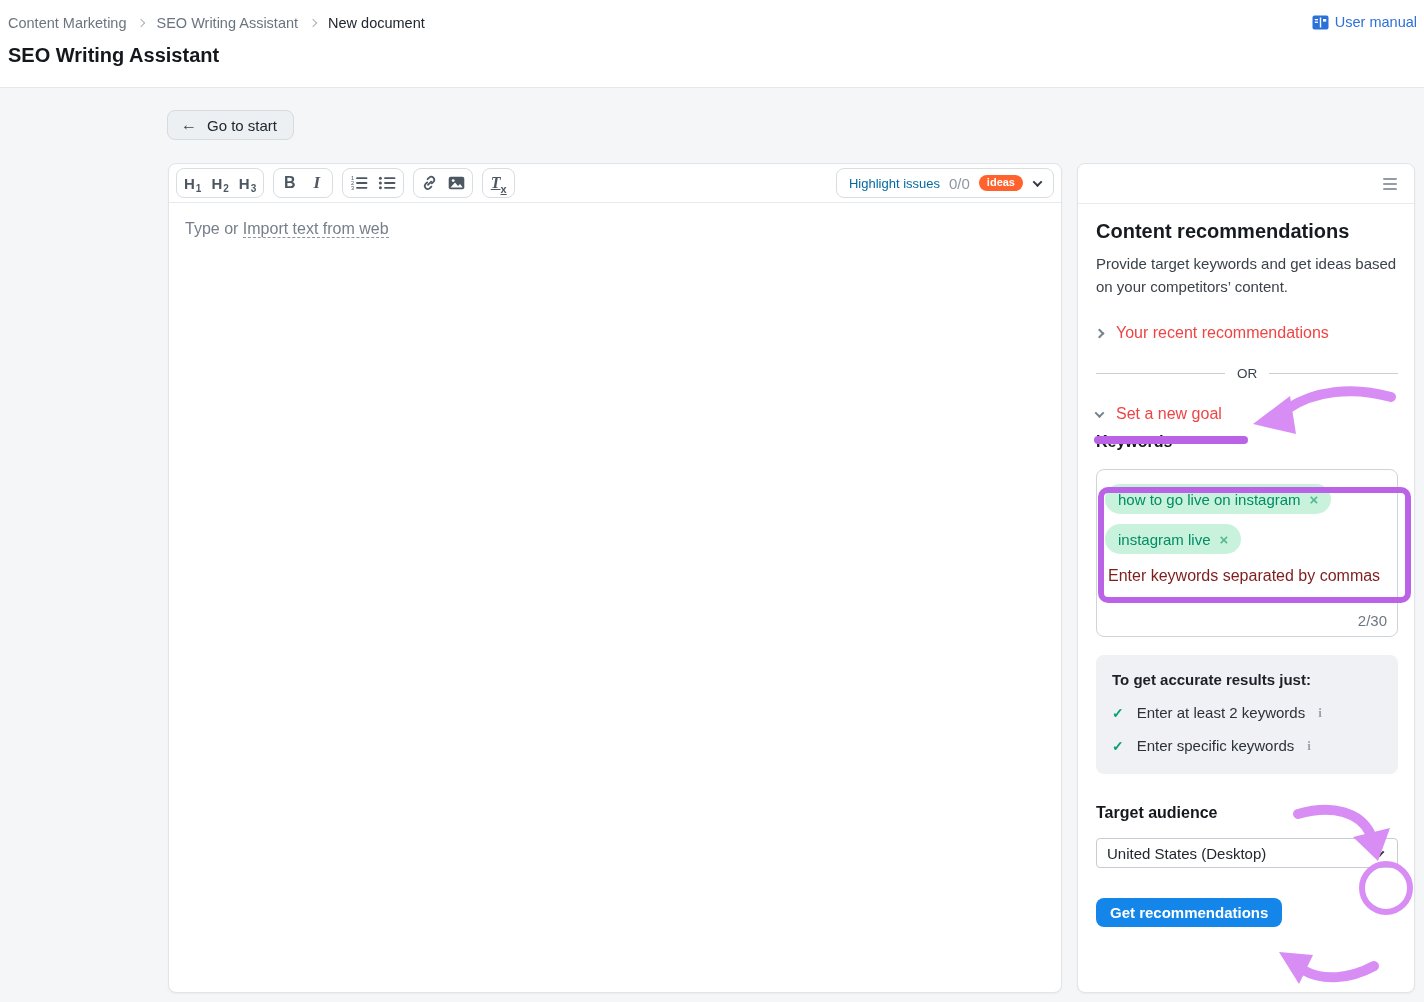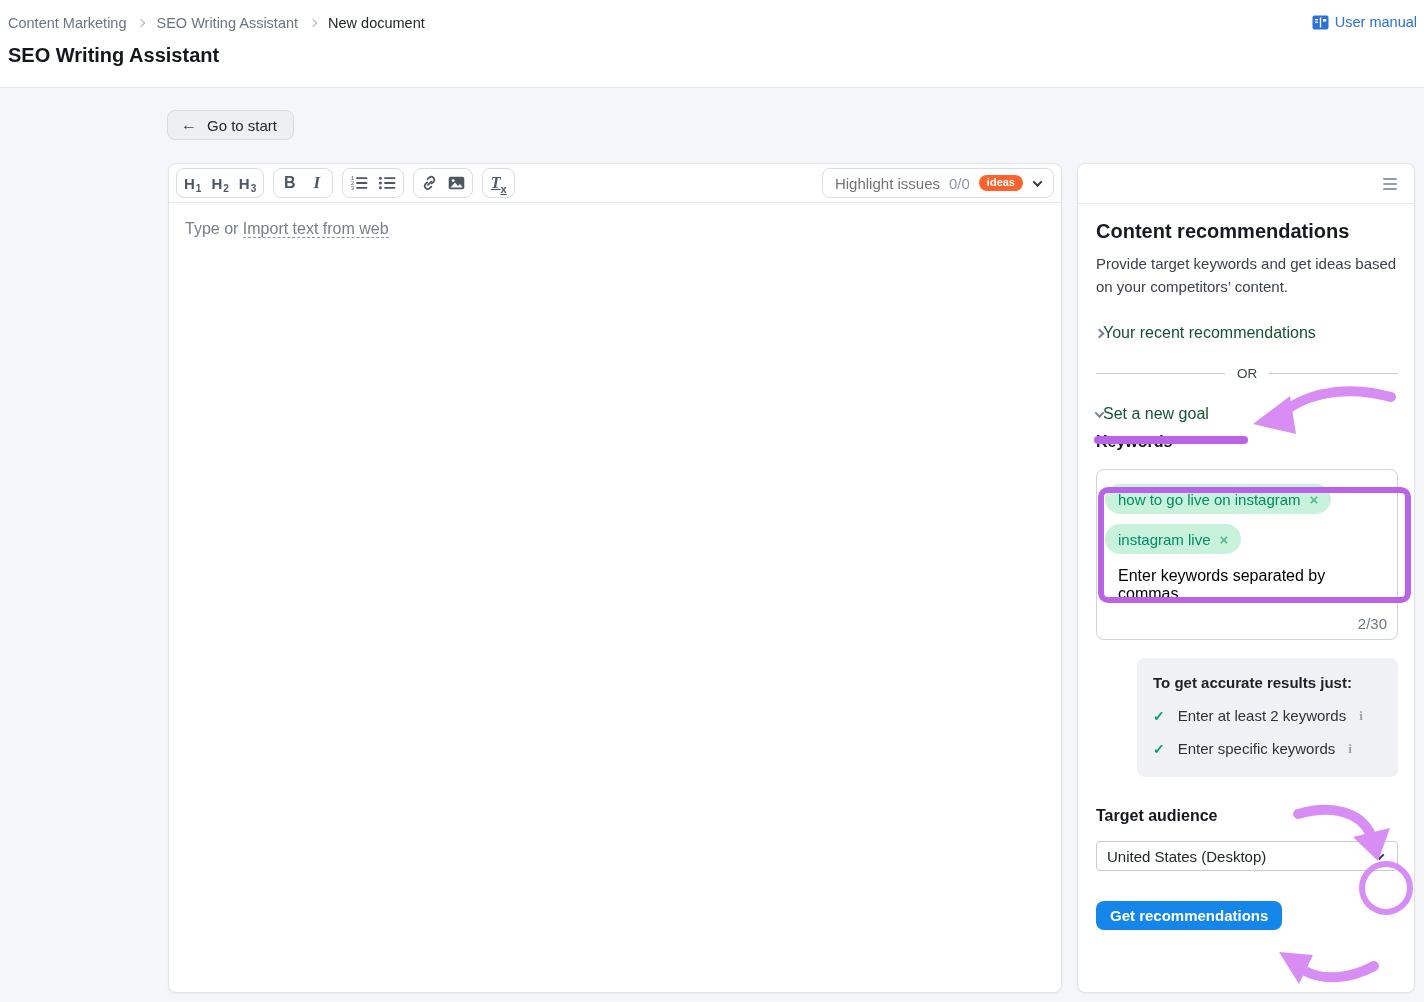--- a/index.html
+++ b/index.html
@@ -46,59 +46,59 @@
   .tb-btn .h-letter { font-weight:600; }
   .tb-btn .h-num { font-size:10px; font-weight:700; align-self:flex-end; margin:0 0 2px 1px; }
   .tb-bold { font-weight:700; font-size:16px; }
   .tb-italic { font-family:"Liberation Serif", serif; font-style:italic; font-weight:600; font-size:17px; }
   .tb-clear { font-family:"Liberation Serif", serif; font-style:italic; font-weight:600; font-size:16px;
     text-decoration:underline; }
   .tb-clear .cf-x { font-size:11px; font-weight:700; align-self:flex-end; margin-bottom:1px; font-style:normal;
     font-family:"Liberation Sans", sans-serif; }
   .highlight-ctl { margin-left:auto; height:30px; border:1px solid #d8dde2; border-radius:8px;
     display:flex; align-items:center; gap:9px; padding:0 12px; cursor:pointer; background:#fff; }
-  .hl-label { font-size:15px; color:#737373; }
+  .hl-label { font-size:13px; color:#0369a1; }
   .hl-count { font-size:15px; color:#8d97a1; }
   .beta-badge { background:var(--beta_orange,#ff622d); color:#fff; font-size:11px; font-weight:700;
     padding:2px 8px 3px; border-radius:10px; line-height:1; }
   .chev { display:inline-block; width:7px; height:7px; border-right:2px solid currentColor;
     border-bottom:2px solid currentColor; }
   .chev.down { transform:rotate(45deg) translate(-1px,-1px); }
   .chev.right { transform:rotate(-45deg); }
   .hl-chev { color:#343b42; margin-left:2px; }
 
   .editor-body { padding:17px 16px; font-size:16px; color:#767f8a; cursor:text; }
   .import-link { border-bottom:1px dashed #8b95a0; cursor:pointer; }
 
   
   .panel-header { height:40px; border-bottom:1px solid #e8ebee; position:relative; }
   .hamburger { position:absolute; right:17px; top:14px; width:14px; display:flex;
     flex-direction:column; gap:3px; cursor:pointer; }
   .hamburger span { height:2px; background:#949ca6; border-radius:1px; }
   .panel-content { padding:16px 16px 0 18px; }
   .panel-title { font-size:20px; font-weight:700; color:#171b21; margin-bottom:10px; }
   .panel-desc { font-size:15px; color:#3b424a; line-height:1.5; margin-bottom:26px; }
-  .panel-row { display:flex; align-items:center; font-size:16px; color:#14532d;
+  .panel-row { display:flex; align-items:center; gap:13px; font-size:16px; color:#ef4444;
     cursor:pointer; }
   .panel-row .chev { color:#78828c; }
   .or-divider { display:flex; align-items:center; gap:12px; margin:24px 0; color:#3c434b;
     font-size:13.5px; }
   .or-divider::before, .or-divider::after { content:""; flex:1; height:1px; background:#c9cfd5; }
   .kw-label, .ta-label { font-size:16px; font-weight:700; color:#14181d; }
   .kw-label { margin:10px 0 18px; }
   .kw-input { border:1px solid #ced4da; border-radius:8px; min-height:168px; position:relative;
     padding:14px 8px 36px; cursor:text; }
   .pills { display:flex; flex-direction:column; align-items:flex-start; gap:10px; }
   .pill { display:inline-flex; align-items:center; gap:9px; background:var(--pill_green_bg,#c9f2dc);
     color:var(--pill_green_text,#008c66); font-size:15px; height:30px; padding:0 13px;
     border-radius:15px; }
   .pill-x { color:#55b995; font-size:15px; font-weight:700; cursor:pointer; line-height:1; }
-  .kw-placeholder { margin-top:13px; font-size:16px; color:#000000; padding-left:13px; }
+  .kw-placeholder { margin-top:13px; font-size:16px; color:#7f1d1d; padding-left:3px; }
   .kw-counter { position:absolute; right:10px; bottom:7px; font-size:15px; color:#6e7781;margin-left:21px; }
-  .tips-box { margin-top:18px; background:#f0f1f4; border-radius:8px; padding:16px 16px 20px;margin-left:41px; }
+  .tips-box { margin-top:18px; background:#f0f1f4; border-radius:8px; padding:16px 16px 20px; }
   .tips-title { font-size:15px; font-weight:700; color:#1c2127; }
   .tip-row { display:flex; align-items:center; gap:13px; font-size:15px; color:#2c323a; margin-top:16px; }
   .check-icon { color:var(--check_green,#0da171); font-weight:700; font-size:14px; }
   .info-icon { color:#9aa3ac; font-size:13px; font-weight:700; font-family:"Liberation Serif", serif;
     cursor:pointer; }
   .ta-label { margin:30px 0 16px; }
   .ta-select { height:30px; border:1px solid #c6ccd3; border-radius:4px; display:flex;
     align-items:center; justify-content:space-between; padding:0 14px 0 10px; font-size:15px;
     color:#22272d; cursor:pointer; background:#fff; }
   .ta-select .chev { color:#343b42; }

